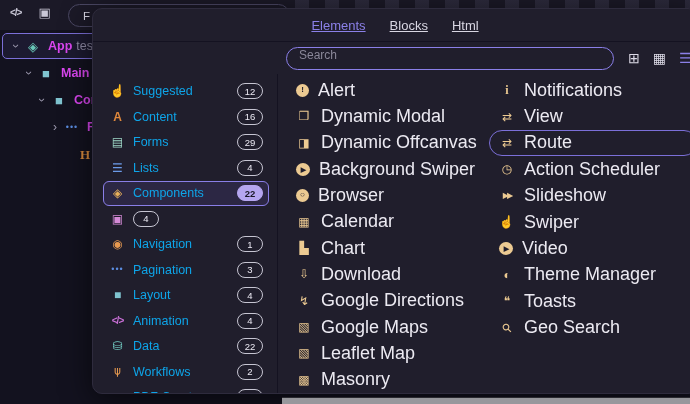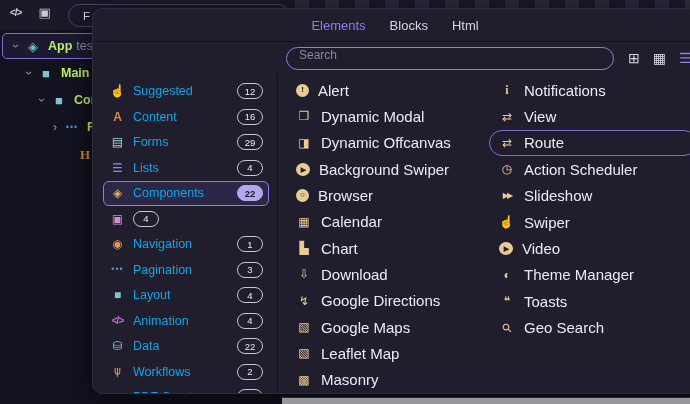--- a/index.html
+++ b/index.html
@@ -17,30 +17,30 @@
   .tb-fragments{position:absolute;top:0;left:295px;width:395px;height:8px;opacity:.55;
            background:repeating-linear-gradient(90deg,#3b394e 0 14px,transparent 14px 30px);}
 
   
   .sidebar{position:absolute;top:30px;left:0;width:160px;bottom:0;background:#13121f;padding-top:2px;}
   .tree-row{display:flex;align-items:center;height:24px;margin:1px 2px;border:1px solid transparent;
             border-radius:5px;cursor:pointer;white-space:nowrap;}
   .tree-row.selected{border-color:#7b6fd8;background:#1c1a30;}
   .chev{width:14px;color:#9b98ad;font-size:12px;text-align:center;flex:none;line-height:1;}
   .tree-ic{width:20px;text-align:center;margin-right:5px;flex:none;font-size:13px;line-height:1;}
-  .tree-label{font-size:12.5px;font-weight:bold;color:#bef264;}
+  .tree-label{font-size:12.5px;font-weight:bold;color:#d946ef;}
   .tree-label2{font-size:12.5px;color:#8f8ba5;margin-left:4px;}
 
   
   .modal{position:absolute;left:92px;top:8px;width:606px;height:386px;background:#201e2c;
          border:1px solid #2e2b3d;border-radius:10px;z-index:5;display:flex;flex-direction:column;
          box-sizing:border-box;overflow:hidden;box-shadow:0 6px 30px rgba(0,0,0,.6);}
   .modal-header{height:32px;flex:none;display:flex;align-items:center;justify-content:center;gap:24px;
          border-bottom:1px solid #141221;}
-  .tab{font-size:13px;color:#d8d6e2;cursor:pointer;}
+  .tab{font-size:13px;color:#d8d6e2;cursor:pointer;text-decoration:underline;}
   .tab.active{color:#8b80e8;}
   .modal-toolbar{height:32px;flex:none;display:flex;align-items:center;padding-left:193px;}
   .search-pill{width:328px;height:23px;border:1.5px solid #8a7fe8;border-radius:13px;flex:none;
          display:flex;align-items:flex-start;box-sizing:border-box;background:transparent;}
   .search-pill input{background:transparent;border:none;outline:none;width:100%;padding:0 12px;
          color:#dcd9e8;font-family:"Liberation Sans",sans-serif;font-size:12px;}
   .search-pill input::placeholder{color:#8a8799;}
   .view-toggles{display:flex;gap:13px;margin-left:14px;align-items:center;}
   .vt{font-size:14px;color:#dcdae6;cursor:pointer;line-height:1;}
   .vt.active{color:#8b80e8;}
@@ -56,21 +56,21 @@
          font-size:9.5px;display:flex;align-items:center;justify-content:center;padding:0 5px;flex:none;}
   .cat-row.selected .badge{background:#b5a6f0;border-color:#b5a6f0;color:#191726;font-weight:bold;}
 
   .components{flex:1;display:flex;padding:3px 0 0 8px;min-width:0;}
   .comp-col{width:203px;flex:none;display:flex;flex-direction:column;}
   .comp-col.right{flex:1;min-width:0;}
   .comp-row{height:26.4px;display:flex;align-items:center;gap:9px;padding:0 9px;border:1px solid transparent;
          border-radius:14px;cursor:pointer;box-sizing:border-box;white-space:nowrap;}
   .comp-row.selected{border-color:#7b6fd8;}
   .comp-ic{width:16px;flex:none;text-align:center;font-size:12px;line-height:1;color:#ecca92;}
-  .comp-label{font-size:15px;color:#eceaf2;}
+  .comp-label{font-size:18px;color:#eceaf2;}
 
   
   .ic-code{font-size:10px;font-weight:bold;letter-spacing:-1px;}
   .ic-serif{font-family:"Liberation Serif",serif;font-weight:bold;}
   .ic-bold{font-weight:bold;}
   .ic-dots{font-size:9px;letter-spacing:1px;}
   .ic-disc{display:inline-flex;width:13px;height:13px;border-radius:50%;background:#ecca92;color:#201e2c;
            font-size:8px;font-weight:bold;align-items:center;justify-content:center;}
   .ic-play{font-size:7px;padding-left:1px;}
   .ic-ff{font-size:8px;letter-spacing:-2px;}

